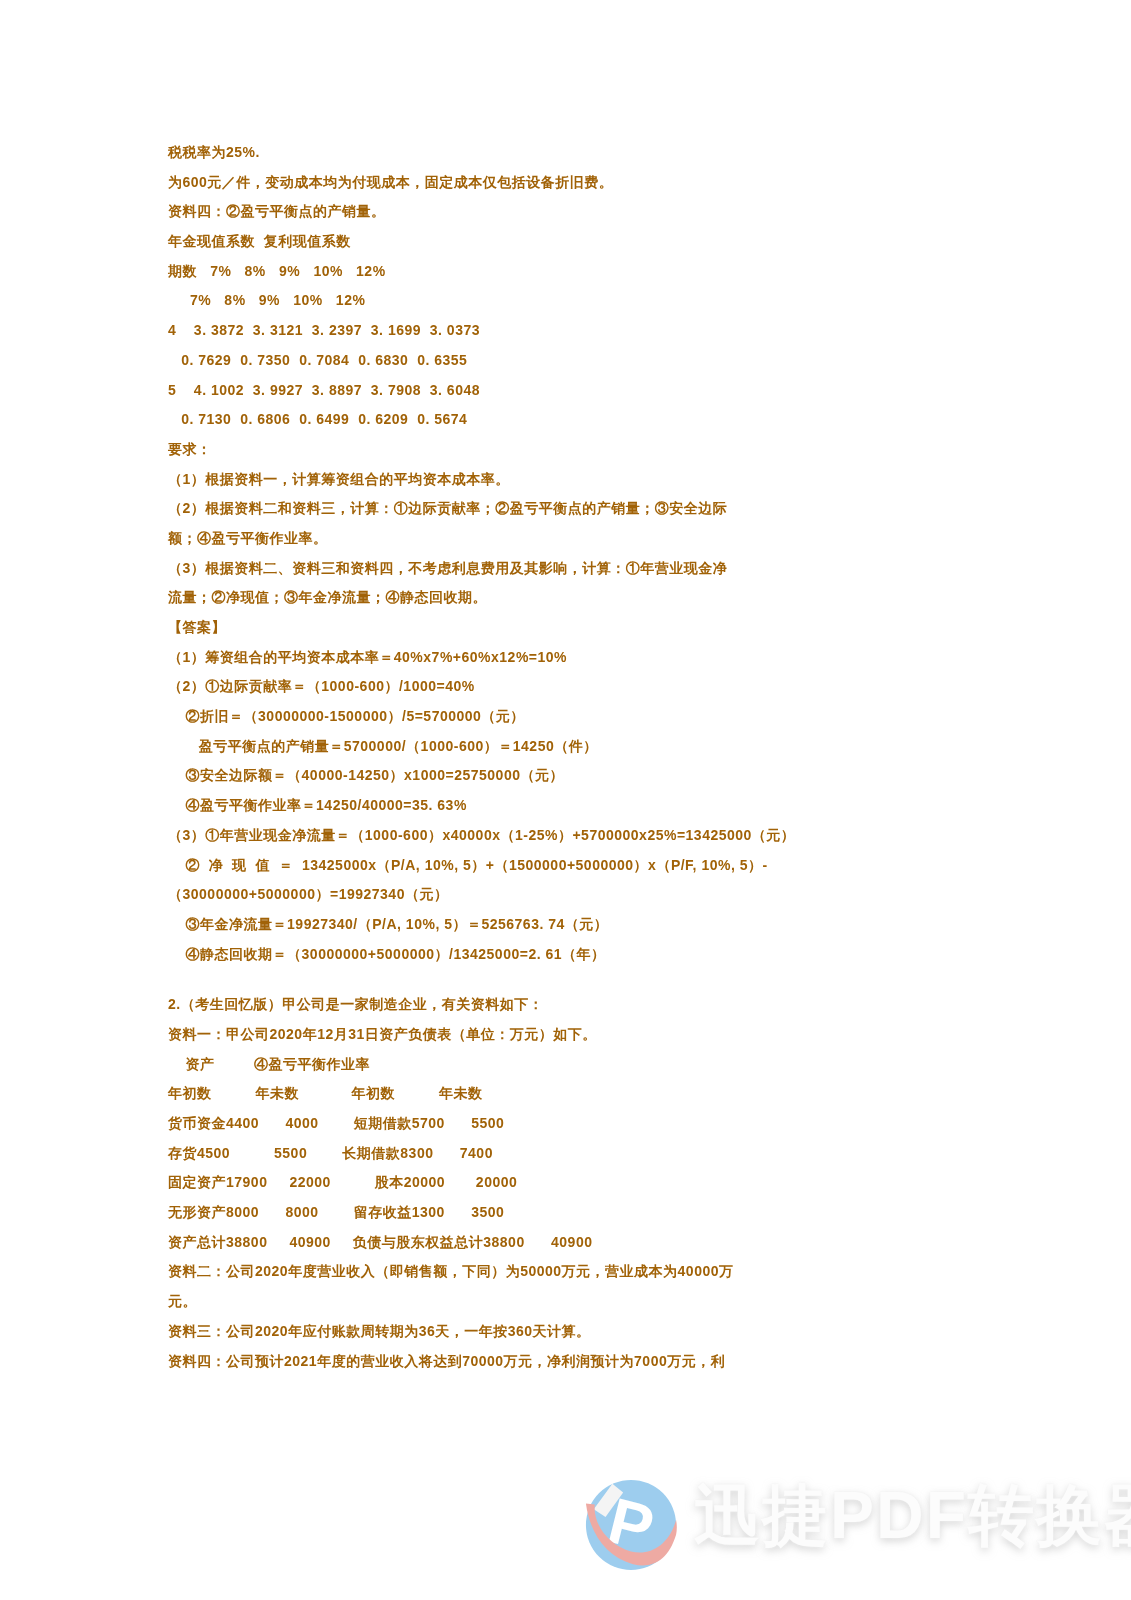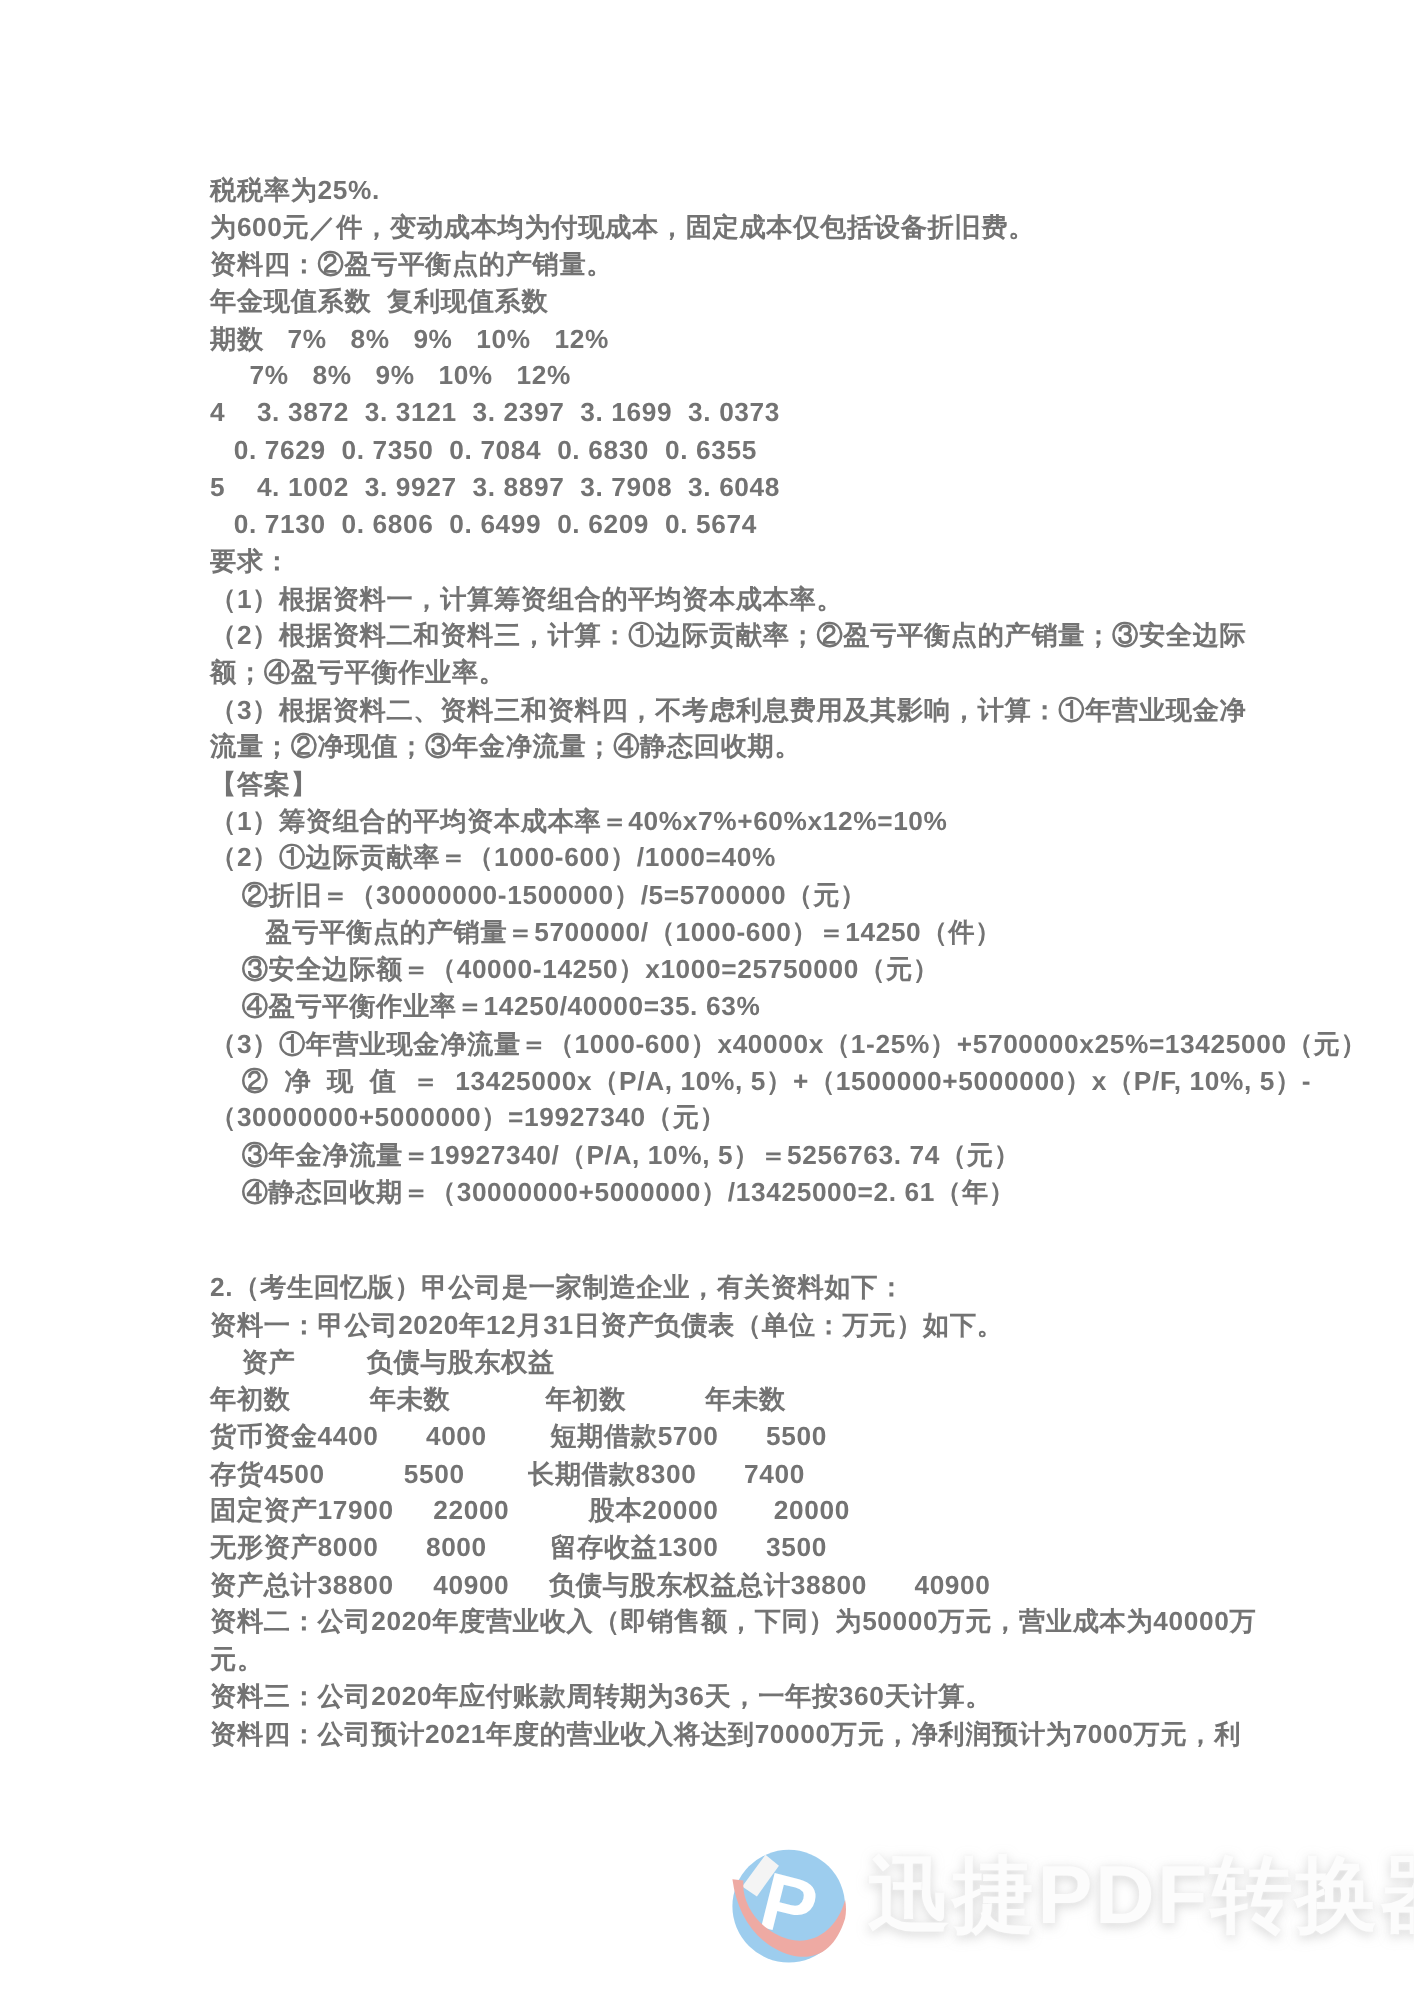--- a/index.html
+++ b/index.html
@@ -7,31 +7,31 @@
     width: 1131px; height: 1600px;
     background: #ffffff;
     position: relative;
     overflow: hidden;
     font-family: "Liberation Sans", sans-serif;
   }
   .doc {
     position: absolute;
     left: 168px; top: 138px;
     width: 900px;
-    font-size: 21px;
+    font-size: 14px;
     line-height: 29.7px;
     font-weight: 600;
-    color: #737373;
+    color: #a16207;
     letter-spacing: 0.5px;
   }
   .line {
     white-space: pre;
     height: 29.7px;
   }
-  .q2 { margin-top: 47px; }
+  .q2 { margin-top: 21px; }
   .watermark {
     position: absolute;
     left: 582px; top: 1448px;
     height: 135px;
     display: flex;
     align-items: center;
   }
   .wm-logo {
     width: 98px; height: 98px;
     margin-top: 14px;
@@ -90,21 +90,21 @@
         <div class="line">    ③年金净流量＝19927340/（P/A, 10%, 5）＝5256763. 74（元）</div>
         <div class="line">    ④静态回收期＝（30000000+5000000）/13425000=2. 61（年）</div>
       </div>
   </section>
   <section class="q2">
     <div>
         <div class="line">2.（考生回忆版）甲公司是一家制造企业，有关资料如下：</div>
         <div class="line">资料一：甲公司2020年12月31日资产负债表（单位：万元）如下。</div>
       </div>
     <div>
-        <div class="line">    资产         负债与股东权益</div>
+        <div class="line">    资产         ④盈亏平衡作业率</div>
         <div class="line">年初数          年未数            年初数          年未数</div>
         <div class="line">货币资金4400      4000        短期借款5700      5500</div>
         <div class="line">存货4500          5500        长期借款8300      7400</div>
         <div class="line">固定资产17900     22000          股本20000       20000</div>
         <div class="line">无形资产8000      8000        留存收益1300      3500</div>
         <div class="line">资产总计38800     40900     负债与股东权益总计38800      40900</div>
       </div>
     <div>
         <div class="line">资料二：公司2020年度营业收入（即销售额，下同）为50000万元，营业成本为40000万</div>
         <div class="line">元。</div>

